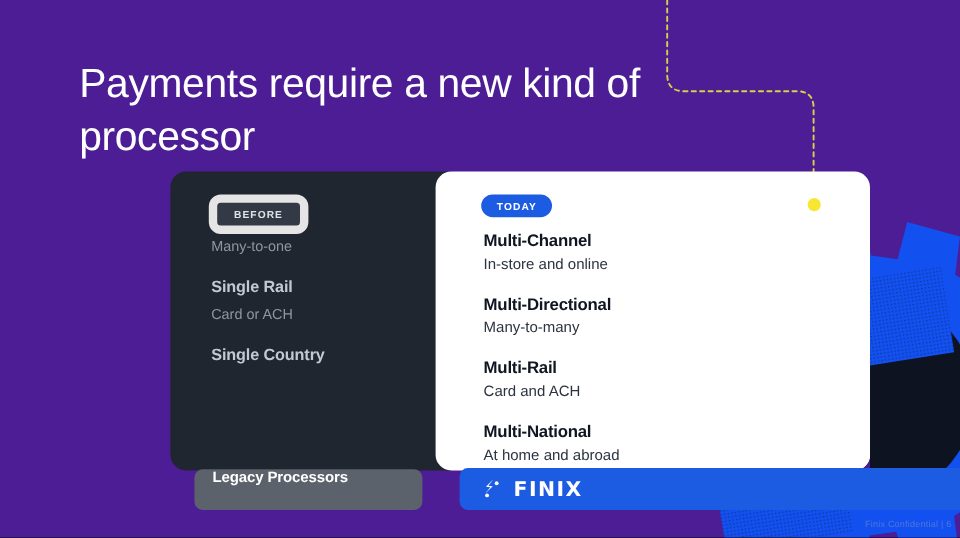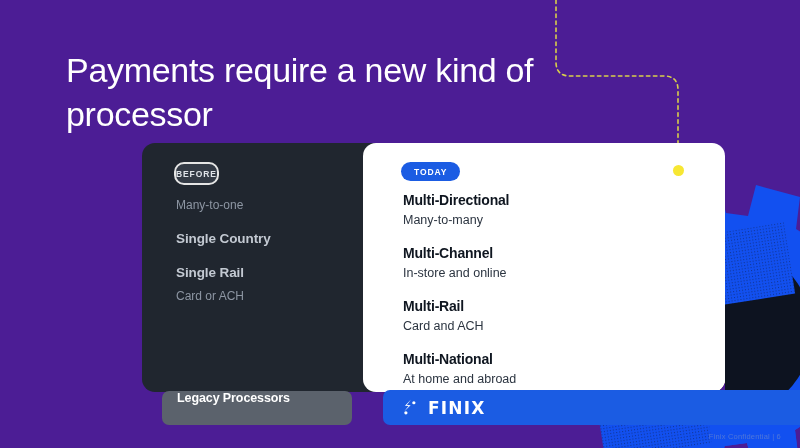--- a/index.html
+++ b/index.html
@@ -59,27 +59,27 @@
     height: 249px;
     background: #20262f;
     border-radius: 13px;
     z-index: 3;
   }
   .badge-before {
     position: absolute;
     left: 32px;
     top: 19px;
     height: 19px;
-    padding: 0 0;
+    padding: 0 14px;
     display: flex;
     align-items: center;
     justify-content: center;
     border-radius: 10px;
     background: #333a45;
-    border: 2px solid #e5e5e5;
+    border: 7px solid #e5e5e5;
     color: #dfe3e8;
     font-size: 8.5px;
     font-weight: 700;
     letter-spacing: 0.9px;
   }
   .before-list {
     position: absolute;
     left: 34px;
     top: 48px;
     right: 14px;
@@ -205,21 +205,21 @@
     color: #ffffff;
     font-size: 17px;
     font-weight: 700;
     letter-spacing: 1.2px;
     font-family: "DejaVu Sans", sans-serif;
   }
 
   
   .footer-note {
     position: absolute;
-    right: 19px;
+    right: 7px;
     bottom: 7px;
     color: rgba(150,165,190,0.45);
     font-size: 7.5px;
     letter-spacing: 0.2px;
     z-index: 7;
     white-space: nowrap;
     margin-left: 16px;
   }
 </style>
 </head>
@@ -282,46 +282,46 @@
 
   <div class="card-before">
     <div class="badge-before">
       <span>BEFORE</span>
     </div>
     <div class="before-list">
       <div class="before-item">
         <div class="before-s">Many-to-one</div>
       </div>
       <div class="before-item">
-        <div class="before-h">Single Country</div>
-      </div>
-      <div class="before-item">
         <div class="before-h">Single Rail</div>
         <div class="before-s">Card or ACH</div>
+      </div>
+      <div class="before-item">
+        <div class="before-h">Single Country</div>
       </div>
     </div>
   </div>
 
   <div class="legacy-bar">
     <span>Legacy Processors</span>
   </div>
 
   <div class="card-today">
     <div class="badge-today">
       <span>TODAY</span>
     </div>
     <div class="dot-yellow"></div>
     <div class="today-list">
       <div class="today-item">
+        <div class="today-h">Multi-Channel</div>
+        <div class="today-s">In-store and online</div>
+      </div>
+      <div class="today-item">
         <div class="today-h">Multi-Directional</div>
         <div class="today-s">Many-to-many</div>
-      </div>
-      <div class="today-item">
-        <div class="today-h">Multi-Channel</div>
-        <div class="today-s">In-store and online</div>
       </div>
       <div class="today-item">
         <div class="today-h">Multi-Rail</div>
         <div class="today-s">Card and ACH</div>
       </div>
       <div class="today-item">
         <div class="today-h">Multi-National</div>
         <div class="today-s">At home and abroad</div>
       </div>
     </div>

